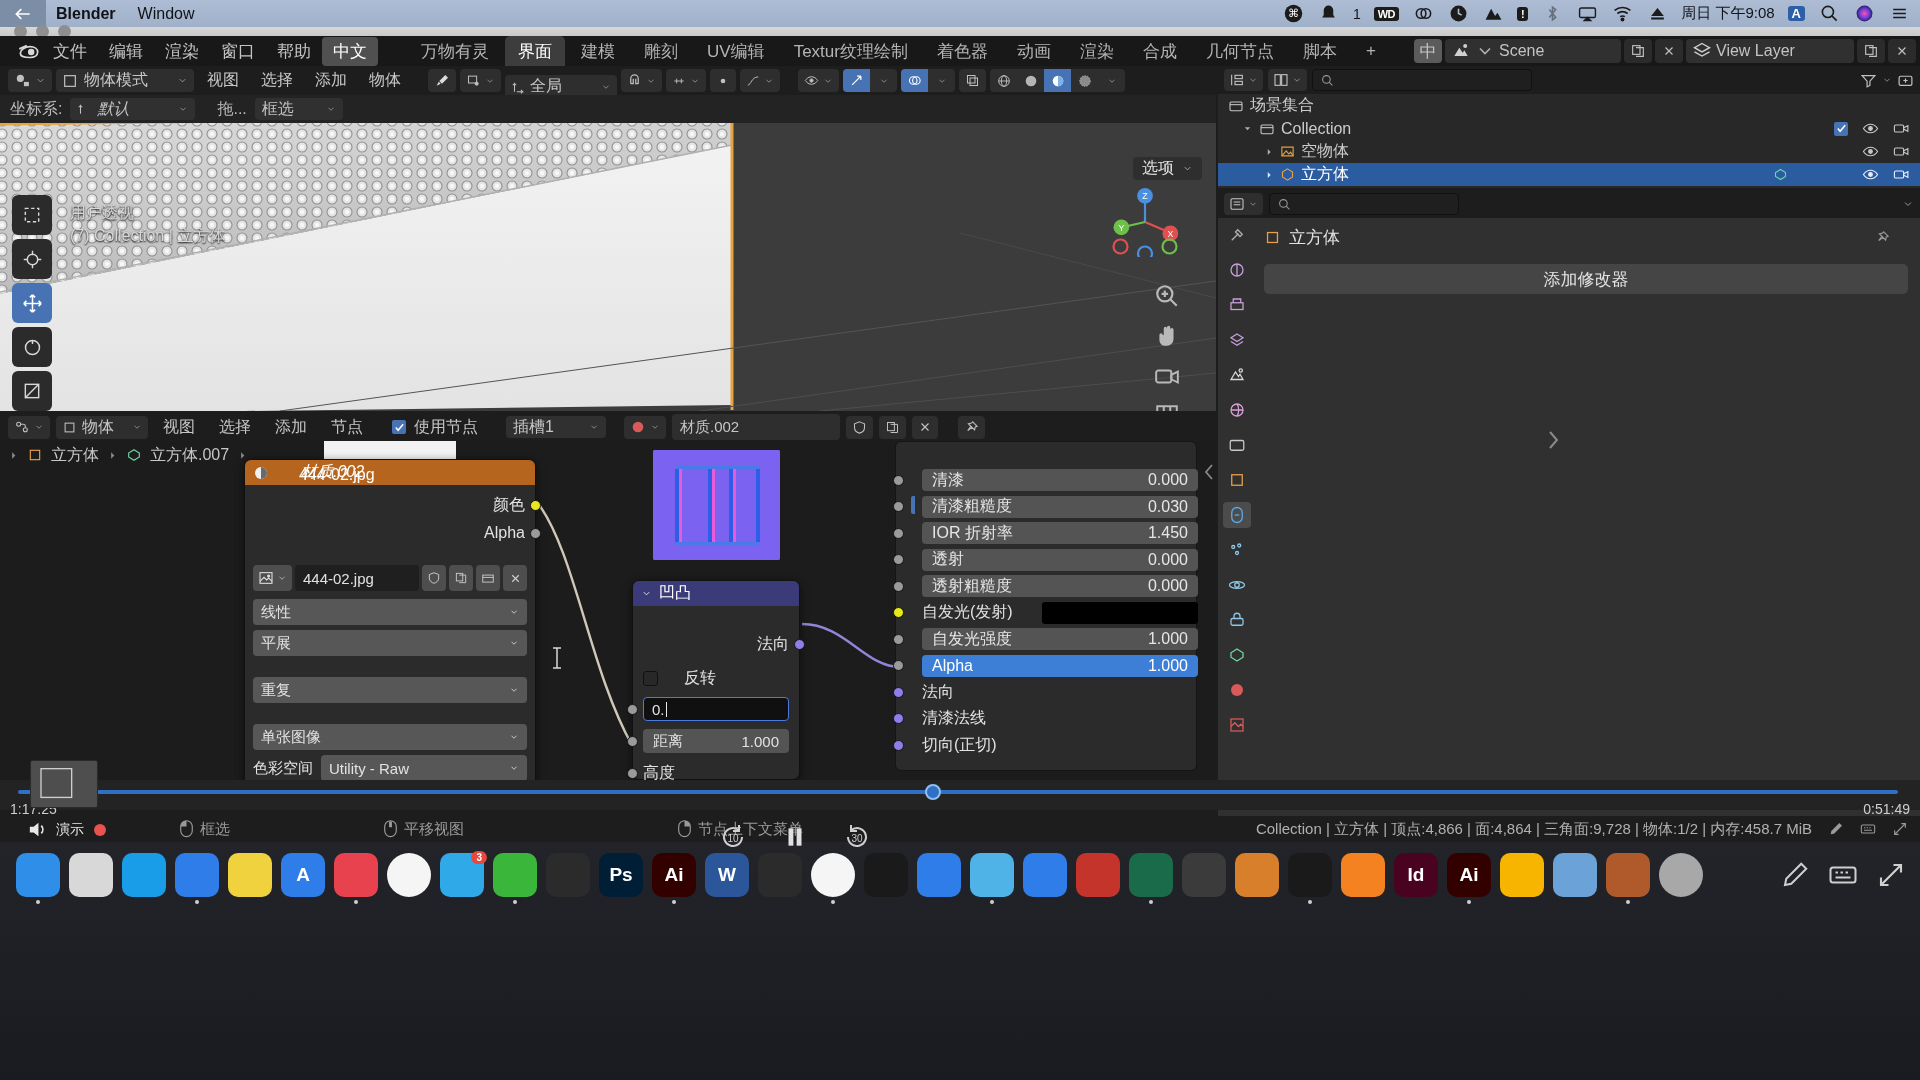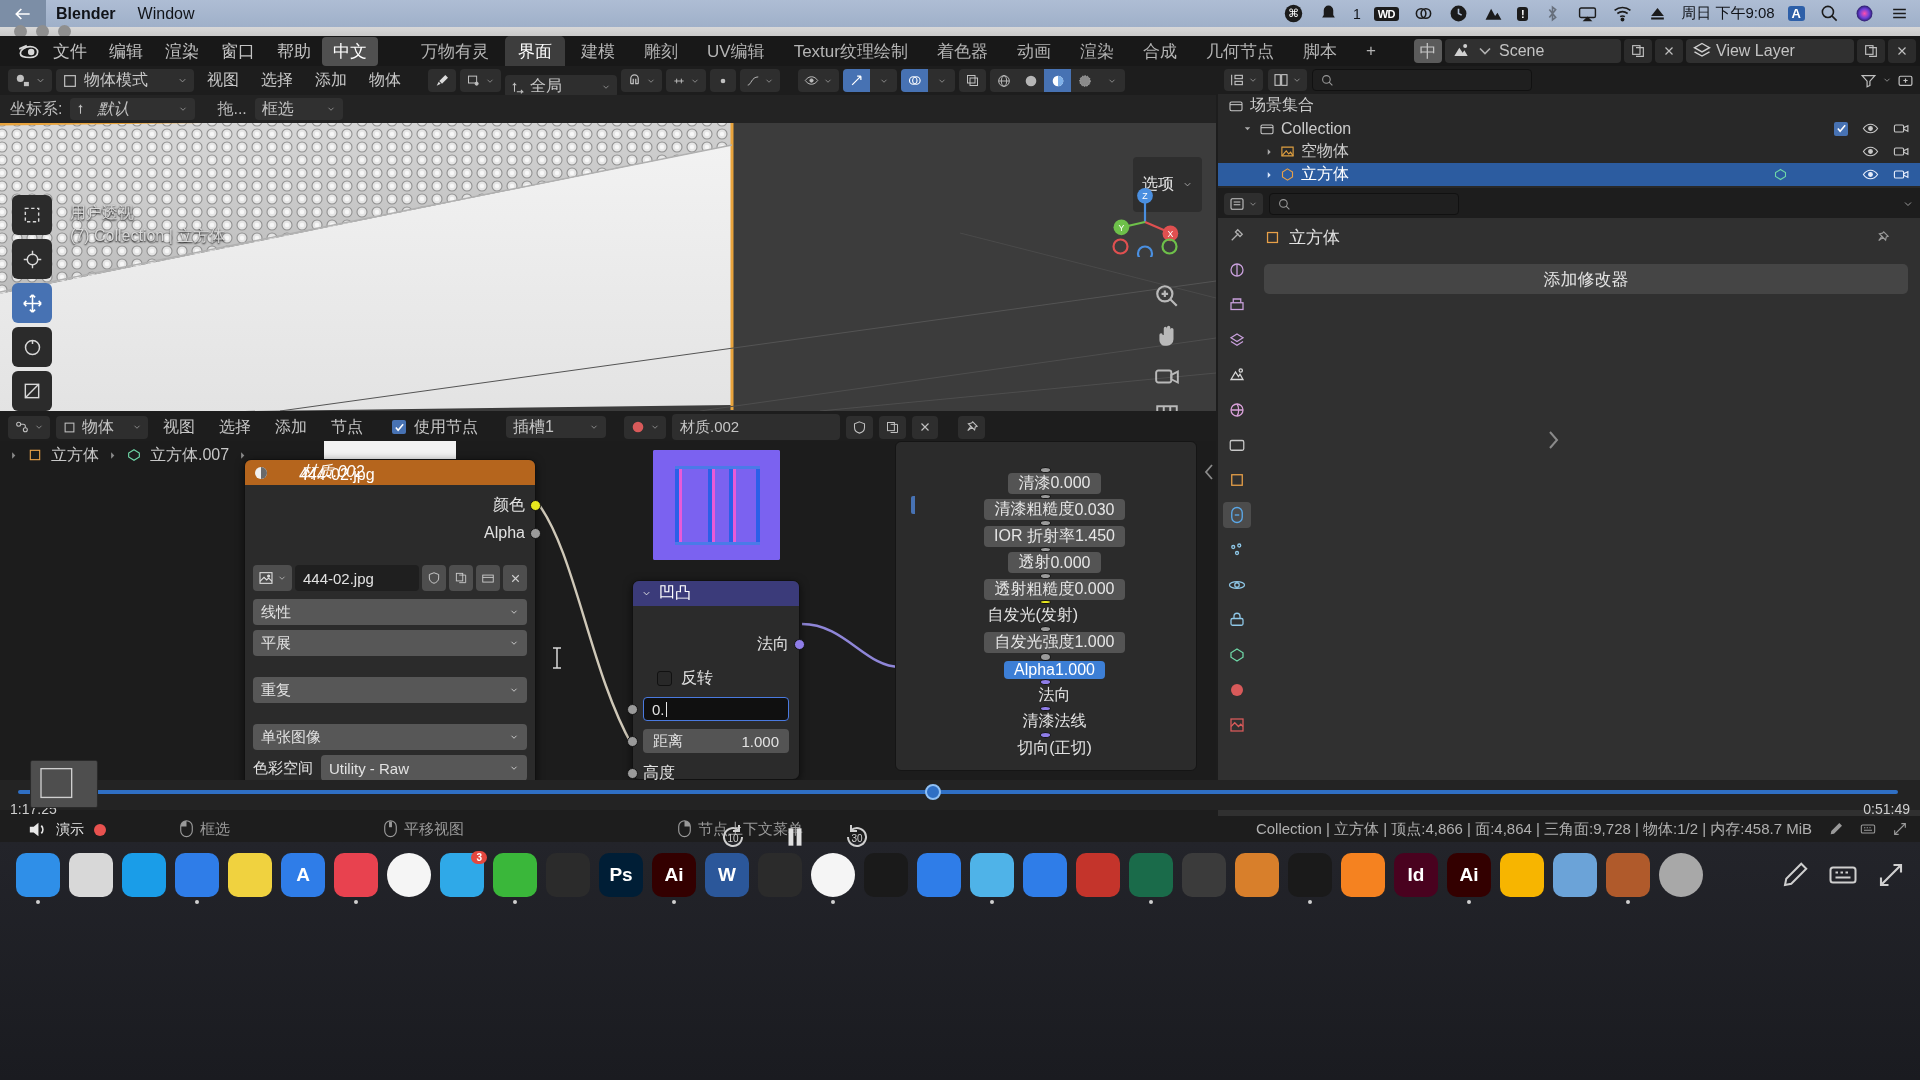--- a/index.html
+++ b/index.html
@@ -88,21 +88,21 @@
   .vp-canvas { position:absolute; left:0; top:57px; width:1216px; height:288px;
                background:#3c3c3c; overflow:hidden; }
   .toolbar-left { position:absolute; left:12px; top:72px; width:40px;
                   display:flex; flex-direction:column; gap:4px; }
   .tl-btn { width:40px; height:40px; background:#2b2b2b; border-radius:6px;
             display:flex; align-items:center; justify-content:center; }
   .tl-btn.sel { background:#4772b3; }
   .vp-text { position:absolute; left:70px; top:78px; font-size:16px; color:#d8d8d8;
              text-shadow:0 1px 2px #000; line-height:1.45; }
   .opt-btn { position:absolute; right:14px; top:34px; display:flex; align-items:center;
-             gap:8px; background:#2e2e2e; border-radius:4px; padding:17px 9px; font-size:16px;}
+             gap:8px; background:#2e2e2e; border-radius:4px; padding:1px 9px; font-size:16px;}
   .gizmo { position:absolute; right:36px; top:64px; width:70px; height:70px; }
   .navicons { position:absolute; right:36px; top:160px; display:flex;
               flex-direction:column; gap:14px; align-items:center; }
   .navicon { width:26px; height:26px; opacity:.85; }
 
   
   .slab { position:absolute; left:-80px; top:-8px; width:880px; height:300px; }
 
   
   .outliner { position:absolute; left:1218px; top:66px; width:702px; height:122px;
@@ -155,21 +155,21 @@
           font-size:16px; position:relative; }
   .sock { position:absolute; width:11px; height:11px; border-radius:50%;
           border:1px solid #141414; }
   .nfield { background:#1f1f1f; border-radius:4px; height:26px; display:flex;
             align-items:center; padding:0 8px; font-size:15px; }
   .ndrop { background:#575757; border-radius:4px; height:26px; display:flex;
            align-items:center; justify-content:space-between; padding:0 8px; font-size:15px;}
 
   
   .plist { position:absolute; left:893px; top:26px; width:305px; }
-  .prow { display:flex; align-items:center; height:26.5px; position:relative;flex-direction:column; }
+  .prow { display:flex; align-items:center; height:26.5px; position:relative; }
   .pbar { margin-left:18px; flex:1; height:22px; background:#545454; border-radius:4px;
           display:flex; align-items:center; justify-content:space-between;
           padding:0 10px; font-size:16px; color:#e6e6e6; }
   .pbar.sel { background:#3d7fd6; color:#fff; }
   .psock { width:11px; height:11px; border-radius:50%; border:1px solid #141414; }
   .blue-tick { position:absolute; left:18px; top:2px; width:4px; height:18px;
                background:#4772b3; border-radius:2px 0 0 2px; }
 
   
   .timeline { position:absolute; left:0; top:780px; width:1920px; height:30px;
@@ -1173,21 +1173,21 @@
       <div class="node-head" style="background:#3b3b7a;">
         <svg viewBox="0 0 24 24" width="11" fill="none" stroke="#e8e8e8" stroke-width="2">
             <path d="M6 9l6 6 6-6"></path>
           </svg>
         <span>凹凸</span>
       </div>
       <div class="nrow" style="justify-content:flex-end; margin-top:24px;">
         <span class="sock" style="right:-6px; top:9px; background:#8f7de8;"></span>
         <span>法向</span>
       </div>
-      <div style="display:flex;align-items:center;gap:9px;padding:0 24px;margin-top:10px;">
+      <div style="display:flex;align-items:center;gap:26px;padding:0 10px;margin-top:10px;">
         <span style="width:15px;height:15px;border-radius:3px;background:#282828;border:1px solid #111;"></span>
         <span style="font-size:16px;">反转</span>
       </div>
       <div class="nrow" style="margin-top:6px;padding:0 10px;">
         <span class="sock" style="left:-6px; top:9px; background:#9a9a9a;"></span>
         <div style="flex:1;height:24px;background:#101010;border:1px solid #4a7ae0;border-radius:4px;display:flex;align-items:center;padding:0 8px;font-size:15px;">
           <span>0.</span>
             <span style="width:1px;height:15px;background:#e8e8e8;margin-left:1px;"></span>
         </div>
       </div>
@@ -1244,21 +1244,21 @@
       <div class="prow">
         <span class="psock" style="background:#9a9a9a;"></span>
         <div class="pbar">
           <span>透射粗糙度</span>
           <span>0.000</span>
         </div>
       </div>
 
       <div class="prow">
         <span class="psock" style="background:#e8e81e;"></span>
-        <div style="display:flex;align-items:center;flex:1;margin-left:4px;gap:0;">
+        <div style="display:flex;align-items:center;flex:1;margin-left:18px;gap:0;">
           <span style="font-size:16px;width:120px;">自发光(发射)</span>
           <div style="flex:1;height:22px;background:#000;border-radius:3px;"></div>
         </div>
       </div>
 
       <div class="prow">
         <span class="psock" style="background:#9a9a9a;"></span>
         <div class="pbar">
           <span>自发光强度</span>
           <span>1.000</span>

